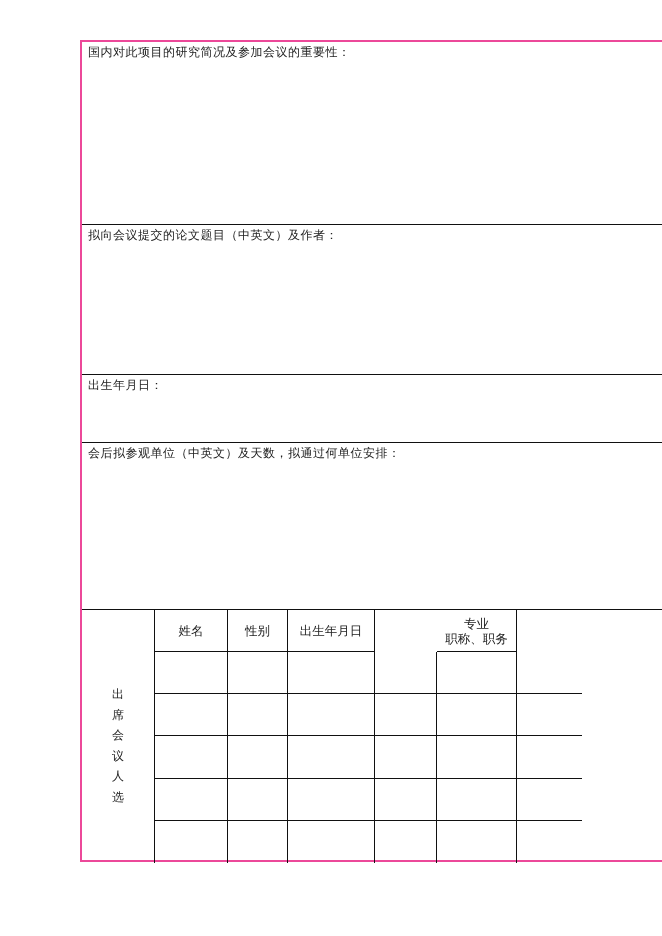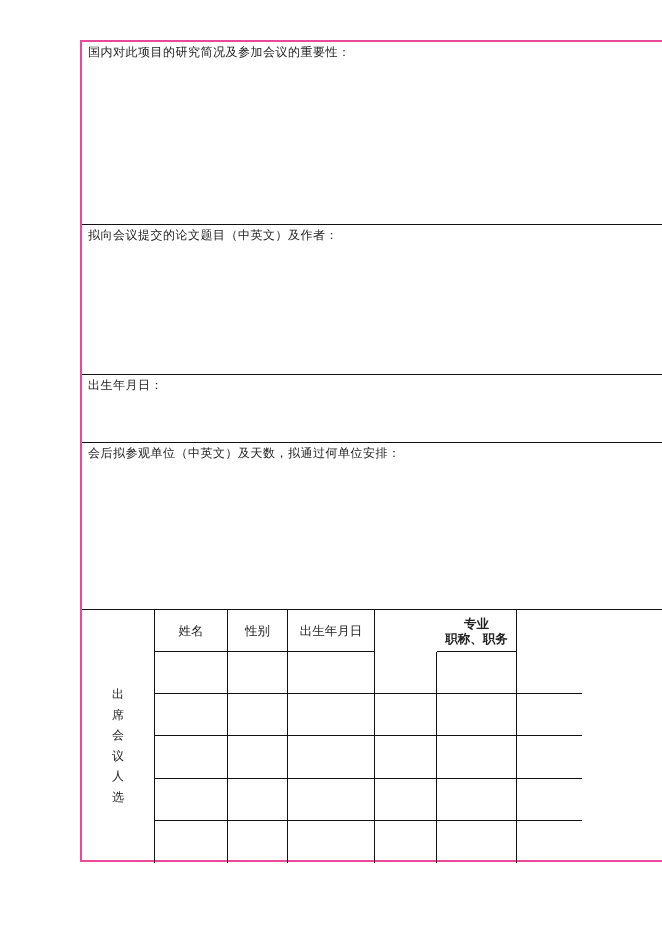--- a/index.html
+++ b/index.html
@@ -61,21 +61,21 @@
         <div class="hcell" style="left: 0px; top: 0px; width: 73px; height: 42px;">
           <div>
             <div>姓名</div>
           </div>
         </div>
         <div class="hcell" style="left: 133px; top: 0px; width: 87px; height: 42px; text-align: right;">
           <div>
             <div>出生年月日</div>
           </div>
         </div>
-        <div class="hcell" style="left: 282px; top: 0px; width: 80px; height: 42px; font-weight: bold;">
+        <div class="hcell" style="left: 282px; top: 0px; width: 80px; height: 42px;">
           <div>
             <div>专业</div>
             <div>职称、职务</div>
           </div>
         </div>
         <div class="cell" style="left: 0px; top: 42px; width: 73px; height: 42px;"></div>
         <div class="cell" style="left: 73px; top: 42px; width: 60px; height: 42px;"></div>
         <div class="cell" style="left: 133px; top: 42px; width: 87px; height: 42px;"></div>
         <div class="cell" style="left: 220px; top: 42px; width: 62px; height: 42px;"></div>
         <div class="cell" style="left: 282px; top: 42px; width: 80px; height: 42px;"></div>

